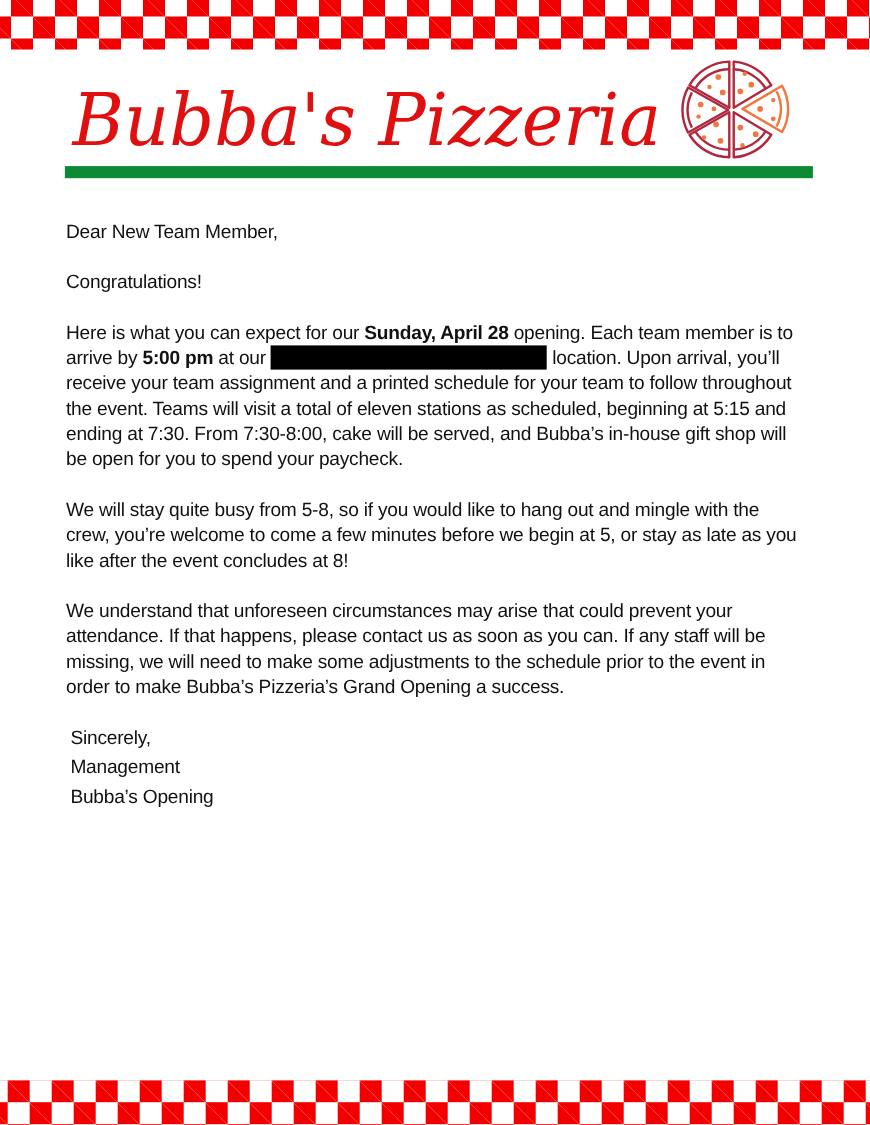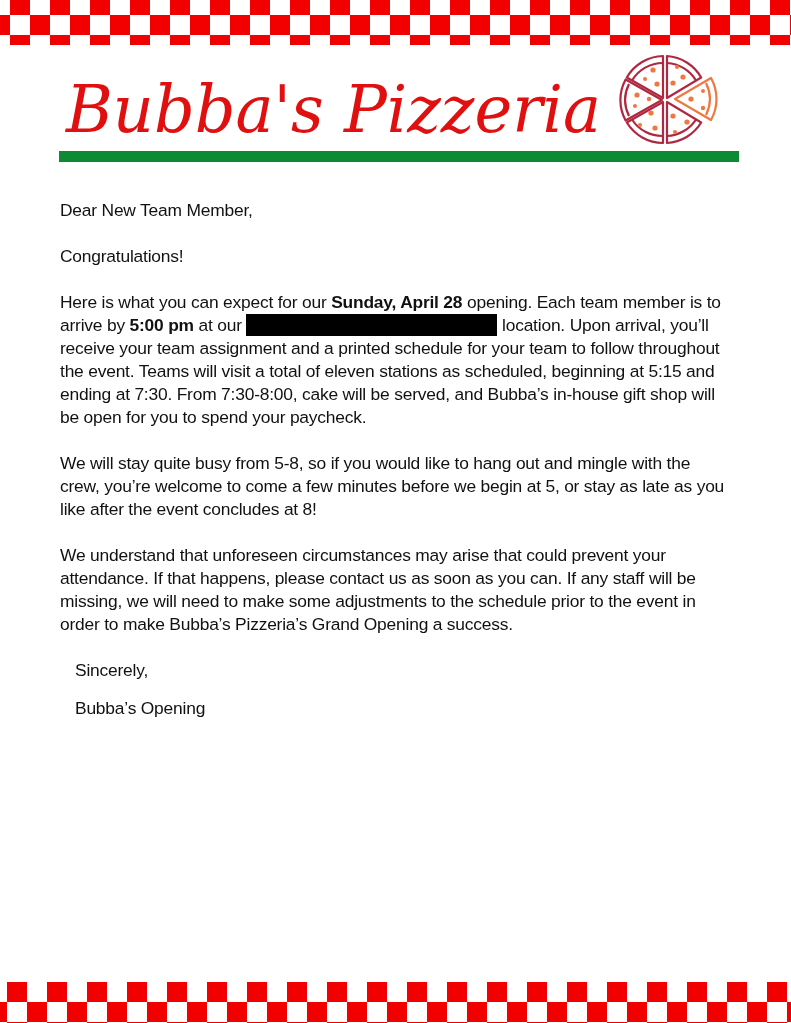--- a/index.html
+++ b/index.html
@@ -27,21 +27,21 @@
 
   .letter {
     position: absolute; left: 60px; top: 199px; width: 670px;
     font-size: 17.4px; line-height: 23px; letter-spacing: -0.2px;
   }
   .letter p { margin: 0 0 23px 0; }
   .letter .bold { font-weight: bold; }
   .redact {
     display: inline-block; width: 251px; height: 22px; background: #000; vertical-align: -5px;
   }
-  .sig p { margin: 15px; }
+  .sig p { margin: 4px; }
 </style>
 </head>
 <body>
 
 <div class="checker checker-top"></div>
 
 <div>
   <svg class="logo-script" width="560" height="145" viewBox="0 0 560 145">
     <text x="8" y="82" font-family="'DejaVu Serif', serif" font-style="italic" font-size="66" fill="#e01010" textLength="535" lengthAdjust="spacingAndGlyphs">Bubba's Pizzeria</text>
   </svg>
@@ -90,17 +90,18 @@
 </div>
 
 <div class="letter">
   <p>Dear New Team Member,</p>
   <p>Congratulations!</p>
   <p><span>Here is what you can expect for our </span><span class="bold">Sunday, April 28</span><span> opening. Each team member is to arrive by </span><span class="bold">5:00 pm</span><span> at our </span><span class="redact"></span><span> location.  Upon arrival, you’ll receive your team assignment and a printed schedule for your team to follow throughout the event.  Teams will visit a total of eleven stations as scheduled, beginning at 5:15 and ending at 7:30.  From 7:30-8:00, cake will be served, and Bubba’s in-house gift shop will be open for you to spend your paycheck.</span></p>
   <p>We will stay quite busy from 5-8, so if you would like to hang out and mingle with the crew, you’re welcome to come a few minutes before we begin at 5, or stay as late as you like after the event concludes at 8!</p>
   <p>We understand that unforeseen circumstances may arise that could prevent your attendance.  If that happens, please contact us as soon as you can.  If any staff will be missing, we will need to make some adjustments to the schedule prior to the event in order to make Bubba’s Pizzeria’s Grand Opening a success.</p>
   <div class="sig">
     <p>Sincerely,</p>
+    <p>Management</p>
     <p>Bubba’s Opening</p>
   </div>
 </div>
 
 <div class="checker checker-bottom"></div>
 
 </body></html>

